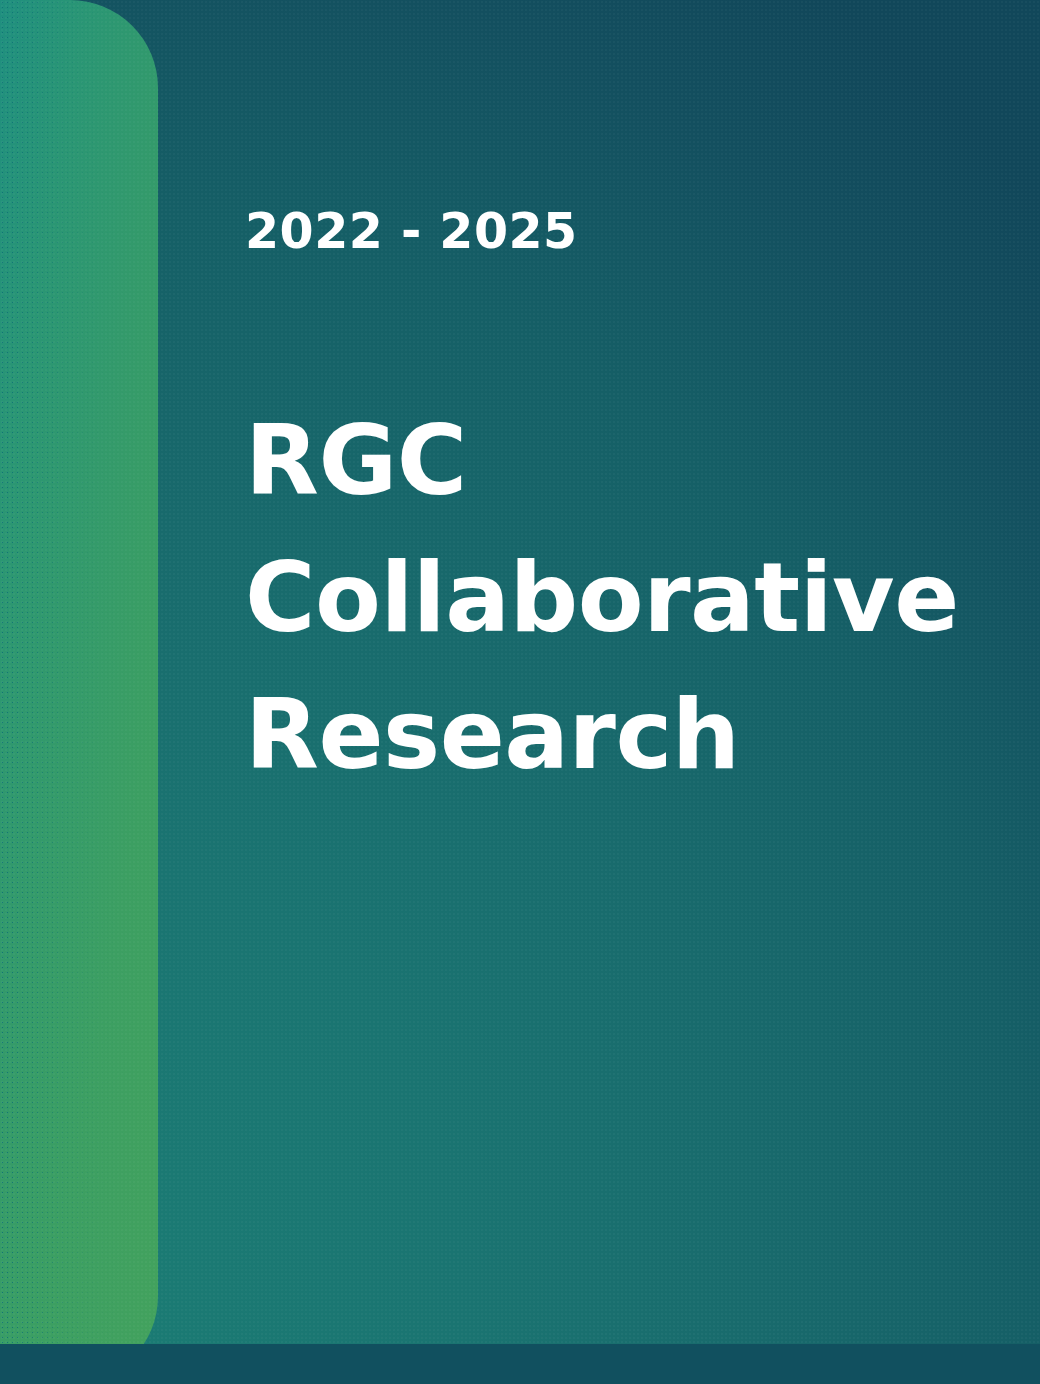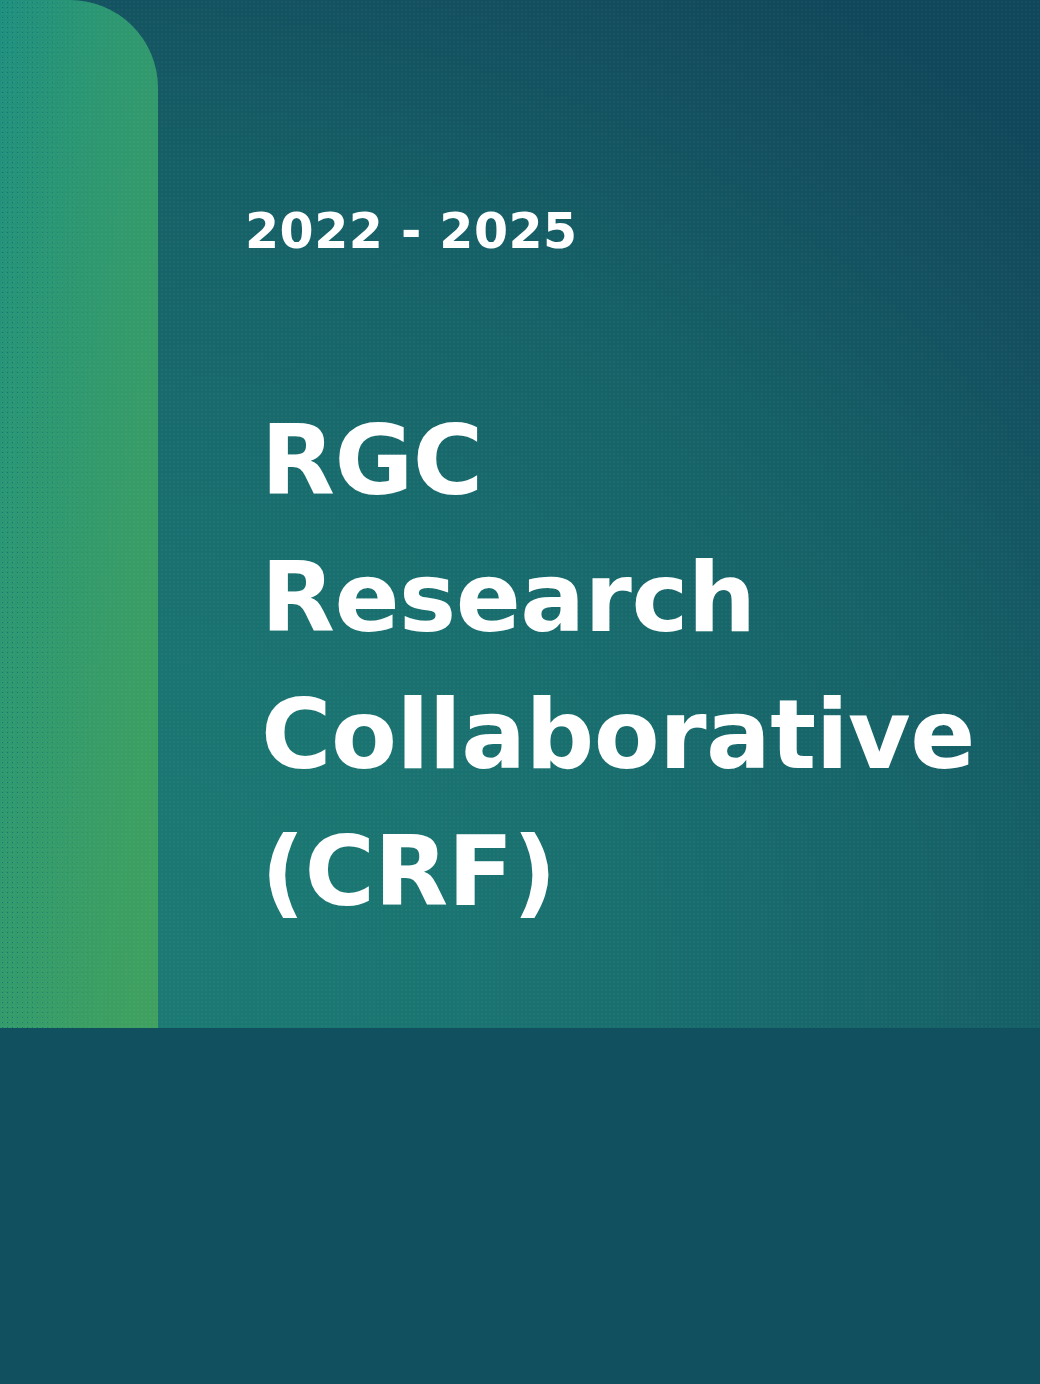--- a/index.html
+++ b/index.html
@@ -12,21 +12,21 @@
 
   body {
     font-family: "DejaVu Sans", sans-serif;
     background: #11505f;
   }
 
   
   .cover {
     position: relative;
     width: 1040px;
-    height: 1028px;
+    height: 1344px;
     overflow: hidden;
     
     background:
       radial-gradient(130% 115% at 8% 96%, #1b7c74 0%, #1a7471 28%, #186a6c 50%, #155f66 70%, #134f5f 88%, #11475a 100%);
     padding-left: 24px;
   }
 
   
   .cover::after {
     content: "";
@@ -94,37 +94,35 @@
     color: #ffffff;
     font-size: 96px;
     font-weight: 700;
     line-height: 137px;
     letter-spacing: -0.5px;
   }
 
   .title .line {
     display: block;
     white-space: nowrap;
-    margin-left: 16px;
   }
 </style>
 </head>
 <body>
 
 <div class="cover">
 
   <div class="accent-bar">
     <div class="dots"></div>
   </div>
 
   <div class="content">
 
     <div class="period">2022 - 2025</div>
 
     <div class="title">
       <span class="line">RGC</span>
+      <span class="line">Collaborative</span>
       <span class="line">Research</span>
-      <span class="line">Collaborative</span>
-      <span class="line">(CRF)</span>
     </div>
 
   </div>
 </div>
 
 </body></html>

